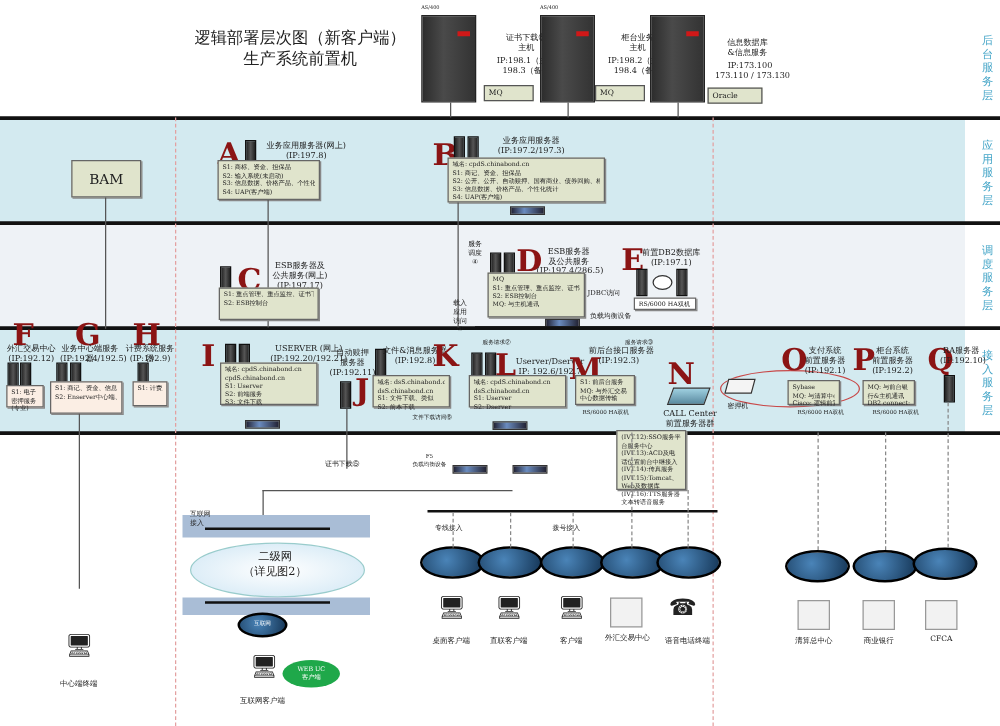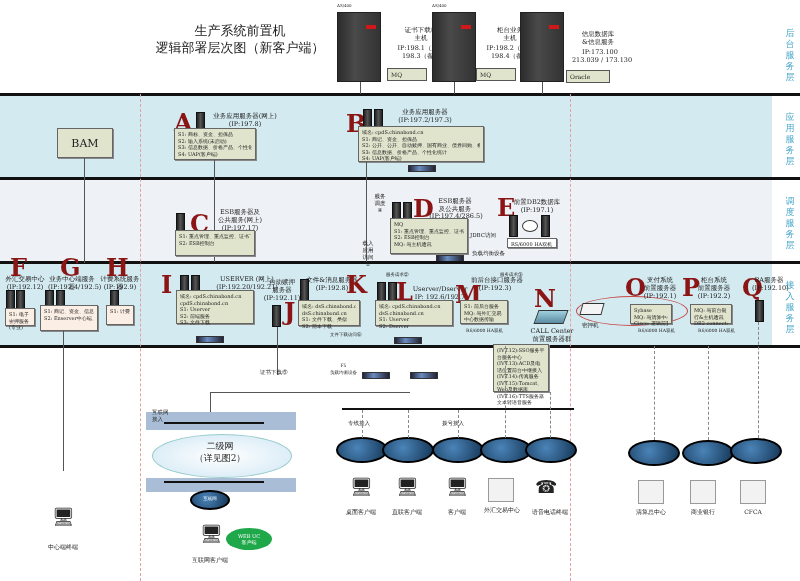--- a/index.html
+++ b/index.html
@@ -44,22 +44,22 @@
 
 <div class="abs dpink" style="left:140px;top:94px;height:487px"></div>
 <div class="abs dpink" style="left:570px;top:94px;height:487px"></div>
 
 <div class="abs layer-label" style="left:783px;top:28px">后台服务层</div>
 <div class="abs layer-label" style="left:783px;top:112px">应用服务层</div>
 <div class="abs layer-label" style="left:783px;top:196px">调度服务层</div>
 <div class="abs layer-label" style="left:783px;top:280px">接入服务层</div>
 
 <div class="abs title" style="left:140px;top:22px">
+  <div>逻辑部署层次图（新客户端）</div>
   <div>生产系统前置机</div>
-  <div>逻辑部署层次图（新客户端）</div>
 </div>
 
 <div class="abs" style="left:337px;top:2px">
   <div class="small" style="font-size:4px">AS/400</div>
   <div class="abs host" style="left:0;top:10px">
       <div class="lamp"></div>
     </div>
   <div class="abs srv-title" style="left:56px;top:24px;width:56px;white-space:pre-line">证书下载⑤
 主机</div>
   <div class="abs srv-title" style="left:52px;top:42px;width:64px">IP:198.1（主）</div>
@@ -77,21 +77,21 @@
   <div class="abs srv-title" style="left:46px;top:50px;width:64px">198.4（备）</div>
   <div class="abs tag" style="left:44px;top:66px;width:40px">MQ</div>
 </div>
 <div class="abs" style="left:520px;top:2px">
   <div class="abs host" style="left:0;top:10px">
       <div class="lamp"></div>
     </div>
   <div class="abs srv-title" style="left:48px;top:28px;width:60px;white-space:pre-line">信息数据库
 &amp;信息服务</div>
   <div class="abs srv-title" style="left:48px;top:46px;width:64px">IP:173.100</div>
-  <div class="abs srv-title" style="left:50px;top:54px;width:64px">213.039 / 173.130</div>
+  <div class="abs srv-title" style="left:50px;top:54px;width:64px">173.110 / 173.130</div>
   <div class="abs tag" style="left:46px;top:68px;width:44px">Oracle</div>
 </div>
 <div class="abs vline" style="left:360px;top:82px;height:12px"></div>
 <div class="abs vline" style="left:454px;top:82px;height:12px"></div>
 <div class="abs vline" style="left:542px;top:82px;height:12px"></div>
 
 <div class="abs box" style="left:57px;top:128px;width:56px;height:30px;font-size:11px;line-height:26px;text-align:center">BAM</div>
 <div class="abs vline" style="left:84px;top:158px;height:105px"></div>
 
 <div class="abs letter" style="left:174px;top:111px">A</div>

